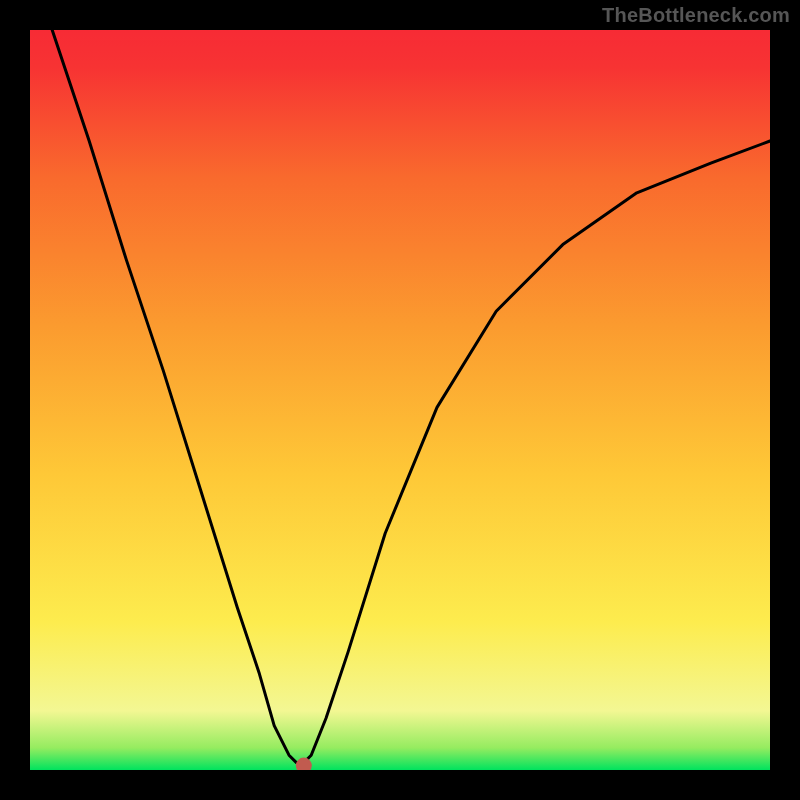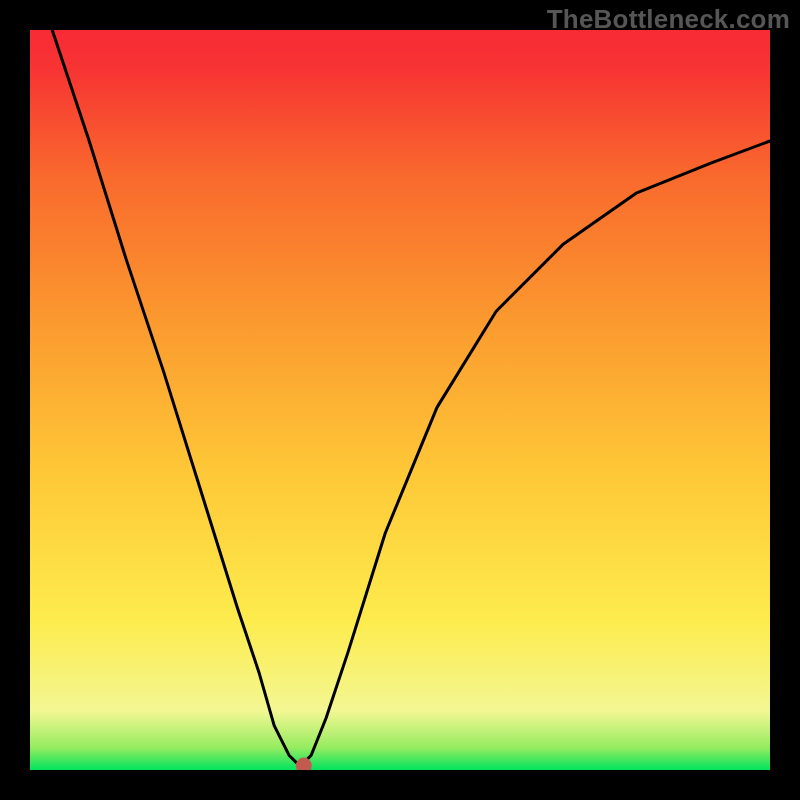--- a/index.html
+++ b/index.html
@@ -15,21 +15,21 @@
     top: 0;
     left: 0;
     width: 800px;
     height: 800px;
   }
   .watermark {
     position: absolute;
     top: 4px;
     right: 10px;
     font-family: Arial, Helvetica, sans-serif;
-    font-size: 26px;
+    font-size: 20px;
     font-weight: bold;
     color: #565656;
     letter-spacing: 0.2px;
   }
 </style>
 </head>
 <body>
 
 <svg class="chart-frame" viewBox="0 0 800 800" preserveAspectRatio="none">
   <defs>

